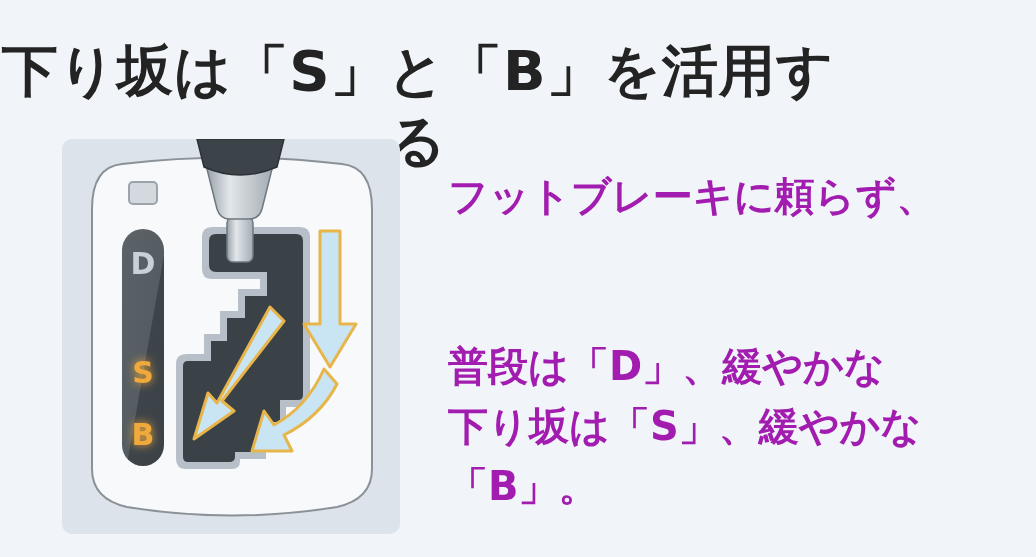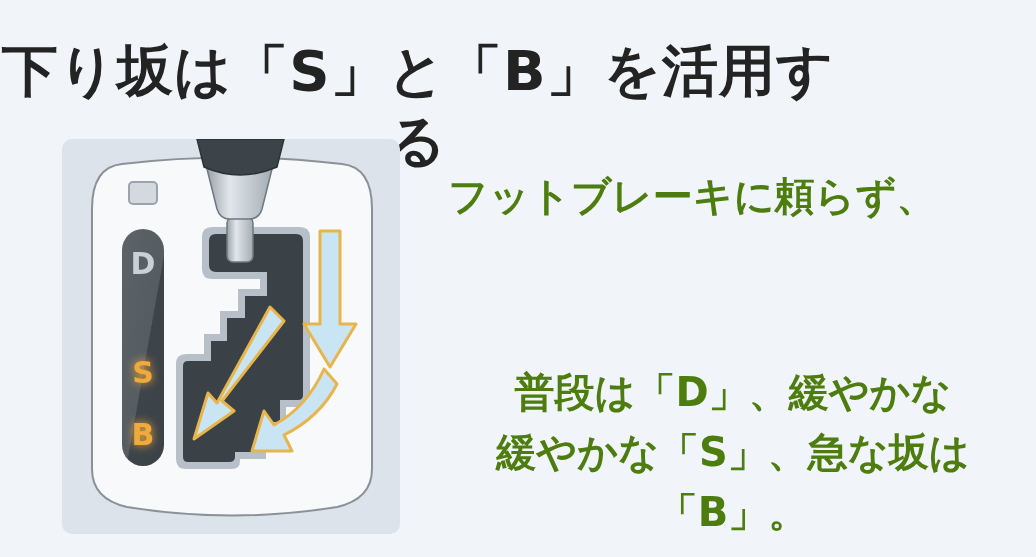--- a/index.html
+++ b/index.html
@@ -16,25 +16,25 @@
       font-size: 56px; font-weight: bold; letter-spacing: 1px;
       color: #232323;
       line-height: 70px;
     }
     .illustration {
       position: absolute; left: 62px; top: 139px; width: 338px; height: 395px;
     }
     .illustration svg { display: block; }
     .text-block {
       position: absolute; left: 448px; width: 570px;
-      font-weight: bold; color: #4d7c0f;
+      font-weight: bold; color: #a21caf;
       font-size: 40px; line-height: 60px;
     }
     .text-block.p1 { top: 166px; }
-    .text-block.p2 { top: 362px; text-align: center; }
+    .text-block.p2 { top: 336px; }
     .line { display: block; white-space: nowrap; }
   </style>
 </head>
 <body>
 
 <div class="title">下り坂は「S」と「B」を活用する</div>
 
 <div class="illustration">
   <svg width="338" height="395" viewBox="0 0 338 395" xmlns="http://www.w3.org/2000/svg">
     <defs>
@@ -92,15 +92,15 @@
     </g>
   </svg>
 </div>
 
 <div class="text-block p1">
   <span class="line">フットブレーキに頼らず、</span>
 </div>
 
 <div class="text-block p2">
   <span class="line">普段は「D」、緩やかな</span>
-  <span class="line">緩やかな「S」、急な坂は</span>
+  <span class="line">下り坂は「S」、緩やかな</span>
   <span class="line">「B」。</span>
 </div>
 
 </body></html>

